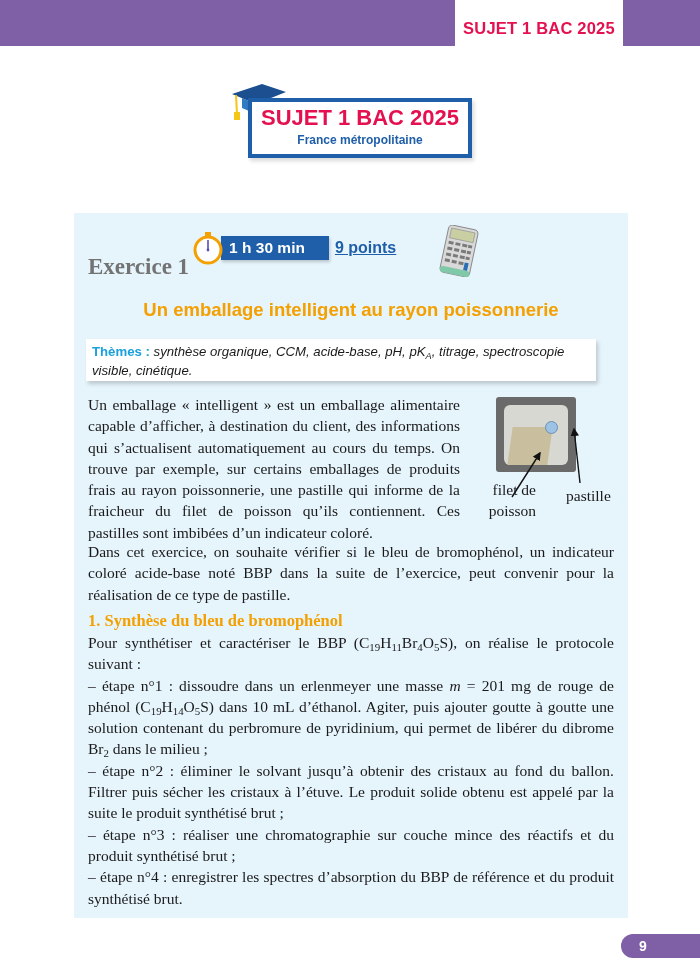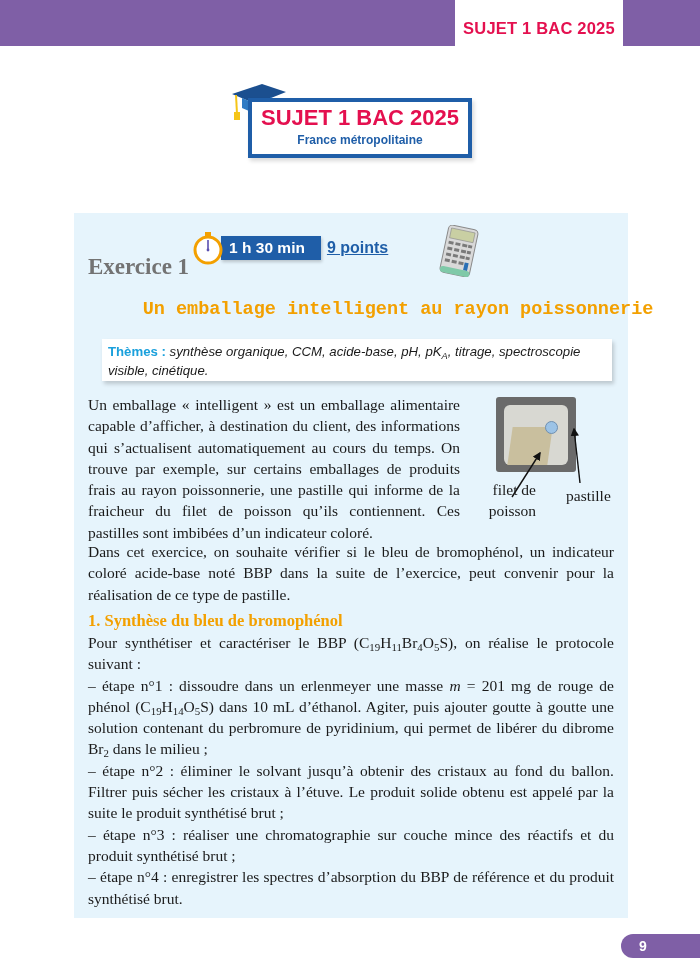--- a/index.html
+++ b/index.html
@@ -43,40 +43,39 @@
   }
   .ex-header { position: absolute; left: 14px; top: 18px; height: 34px; display: flex; align-items: center; }
   .ex-title {
     font-family: "Liberation Serif", serif; font-weight: bold; font-size: 23px;
     color: #737373; margin-right: 4px; margin-top: 37px;
   }
   .stopwatch { width: 30px; height: 34px; margin-right: -2px; position: relative; z-index: 2; }
   .duration {
     background: #1f5ea8; color: #ffffff;
     font-family: "Liberation Sans", sans-serif; font-weight: bold; font-size: 15.5px;
-    padding: 3px 16px 3px 8px; height: 18px; line-height: 18px;
+    padding: 3px 24px 3px 8px; height: 18px; line-height: 18px;
     box-shadow: 1px 2px 3px rgba(0,0,0,0.2);
   }
   .points {
     font-family: "Liberation Sans", sans-serif; font-weight: bold; font-size: 16px;
     color: #1f5ea8; margin-left: 6px; text-decoration: underline;
   }
   .calculator { position: absolute; left: 362px; top: 12px; width: 46px; height: 52px; }
 
   .subtitle {
     position: absolute; left: 0; top: 86px; width: 554px; text-align: center;
-    font-family: Liberation Mono, monospace; font-weight: bold; font-size: 18.5px;
+    font-family: Liberation Sans, sans-serif; font-weight: bold; font-size: 18.5px;
     color: #f3a000;
-    margin-left: 47px;
   }
   .themes-box {
     position: absolute; left: 12px; top: 126px; width: 510px; height: 42px;
     background: #ffffff; box-shadow: 2px 3px 4px rgba(0,0,0,0.18);
     padding: 3px 6px; box-sizing: border-box;
-    font-family: "Liberation Sans", sans-serif; font-size: 13.2px; line-height: 19px; margin-left: 16px;
+    font-family: "Liberation Sans", sans-serif; font-size: 13.2px; line-height: 19px;
   }
   .themes-label { color: #1aa0dc; font-weight: bold; }
   .themes-text { font-style: italic; color: #1a1a1a; }
   .sub { font-size: 0.7em; vertical-align: -0.3em; line-height: 0; }
 
   .body-text {
     font-family: "Liberation Serif", serif; font-size: 15.5px; line-height: 21.3px;
     text-align: justify;
   }
   .intro { position: absolute; left: 14px; top: 181px; width: 372px; }

